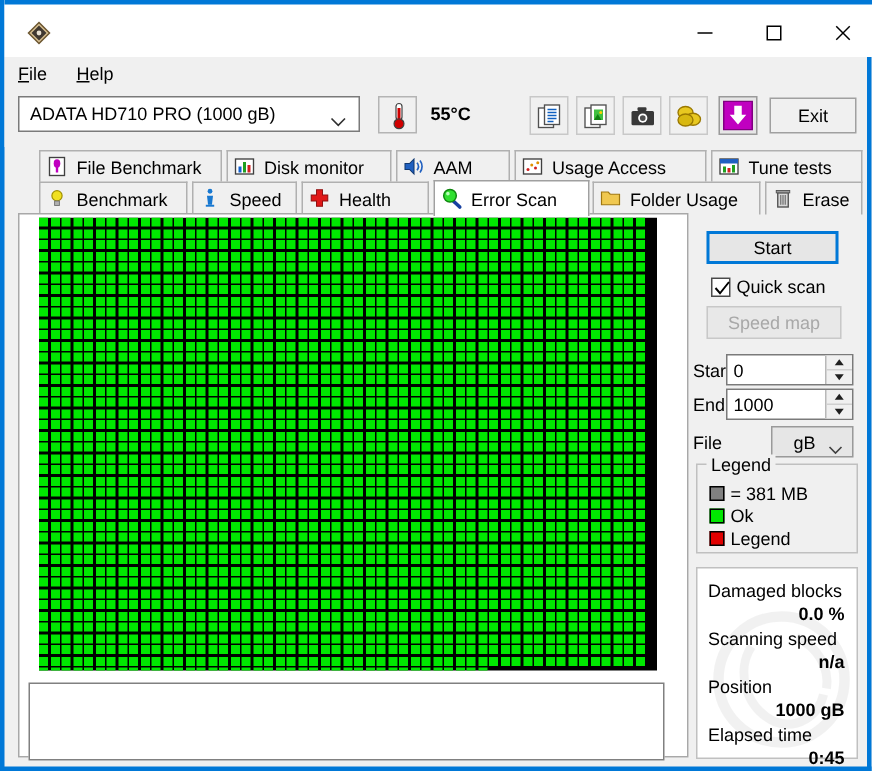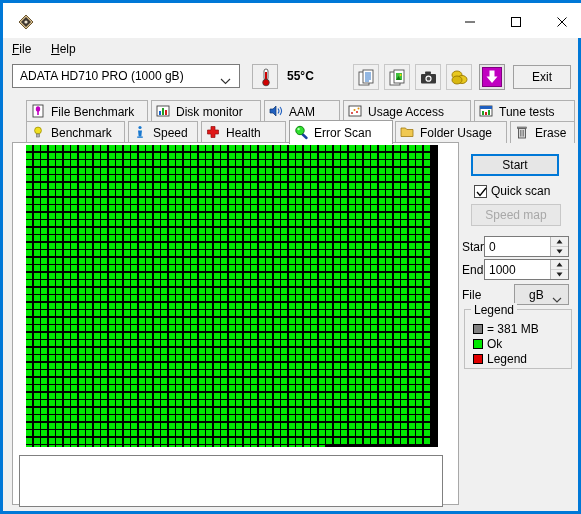--- a/index.html
+++ b/index.html
@@ -2773,15 +2773,34 @@
         <span class="leg-sq" style="background:#00e800;"></span>
         <span>Ok</span>
       </div>
 
       <div class="leg-row" id="leg-dmg">
         <span class="leg-sq" style="background:#e00000;"></span>
         <span>Legend</span>
       </div>
     </div>
 
+    <div class="groupbox" id="gb-stats">
+      <svg class="watermark" viewBox="0 0 120 105">
+        <circle cx="60" cy="52" r="42" fill="none" stroke="#808080" stroke-width="7"></circle>
+        <path d="M40,30 C30,45 35,70 55,80 C70,86 85,76 88,62" fill="none" stroke="#808080" stroke-width="6"></path>
+        <path d="M70,24 C84,30 92,44 90,58" fill="none" stroke="#808080" stroke-width="6"></path>
+      </svg>
+
+      <span class="stat-label" id="sl-damaged">Damaged blocks</span>
+      <span class="stat-value" id="sv-damaged">0.0 %</span>
+
+      <span class="stat-label" id="sl-speed">Scanning speed</span>
+      <span class="stat-value" id="sv-speed">n/a</span>
+
+      <span class="stat-label" id="sl-pos">Position</span>
+      <span class="stat-value" id="sv-pos">1000 gB</span>
+
+      <span class="stat-label" id="sl-elapsed">Elapsed time</span>
+      <span class="stat-value" id="sv-elapsed">0:45</span>
+    </div>
   </div>
 
 </div>
 
 </body></html>

